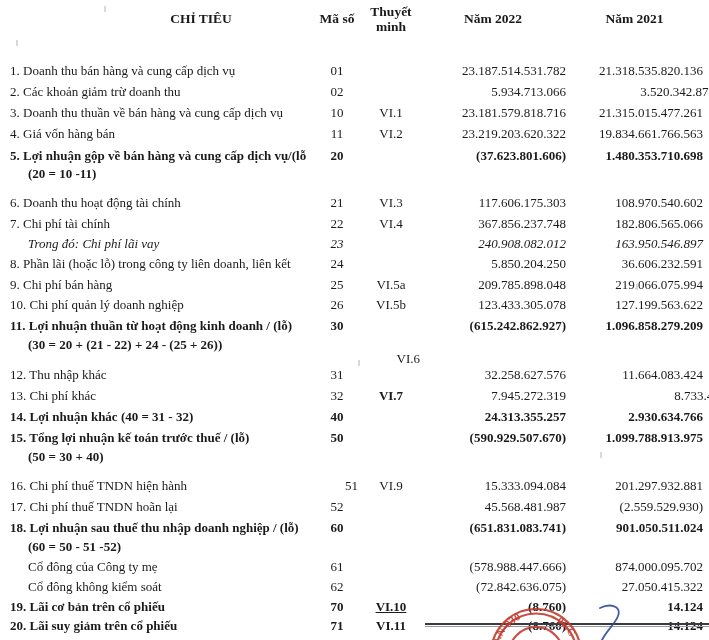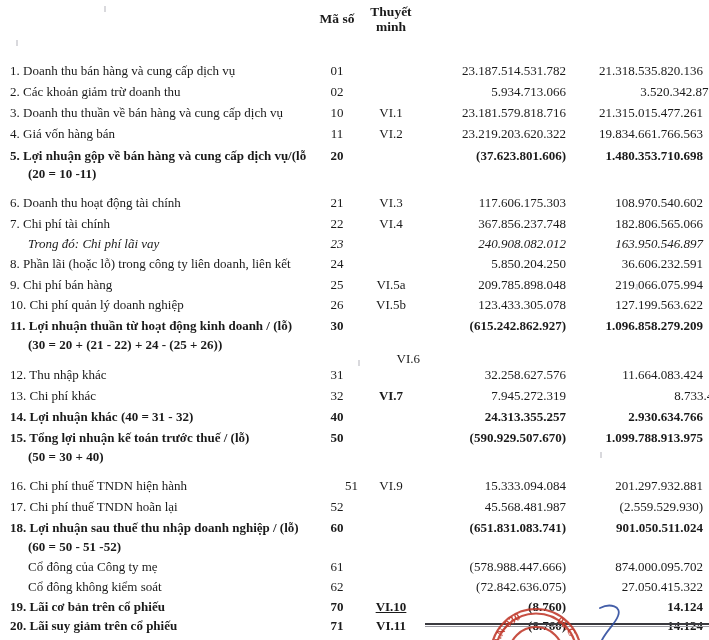--- a/index.html
+++ b/index.html
@@ -149,25 +149,28 @@
     background: #d9d9dd;
     width: 2px;
     height: 6px;
   }
 </style>
 </head>
 <body>
 
 <div class="sheet">
 
+  <div class="cell hdr hdr-chitieu">CHỈ TIÊU</div>
   <div class="cell hdr hdr-masoo">Mã số</div>
   <div class="cell hdr hdr-note">
     <span>Thuyết</span><br>
     <span>minh</span>
   </div>
+  <div class="cell hdr hdr-y2022">Năm 2022</div>
+  <div class="cell hdr hdr-y2021">Năm 2021</div>
 
   <div id="rows-host">
       <div class="cell c-label" style="top: 64px;">1. Doanh thu bán hàng và cung cấp dịch vụ</div>
       <div class="cell c-code" style="top: 64px;">01</div>
       <div class="cell c-y2022" style="top: 64px;">23.187.514.531.782</div>
       <div class="cell c-y2021" style="top: 64px;">21.318.535.820.136</div>
       <div class="cell c-label" style="top: 85px;">2. Các khoản giảm trừ doanh thu</div>
       <div class="cell c-code" style="top: 85px;">02</div>
       <div class="cell c-y2022" style="top: 85px;">5.934.713.066</div>
       <div class="cell c-y2021" style="top: 85px; margin-left: 12px;">3.520.342.875</div>

